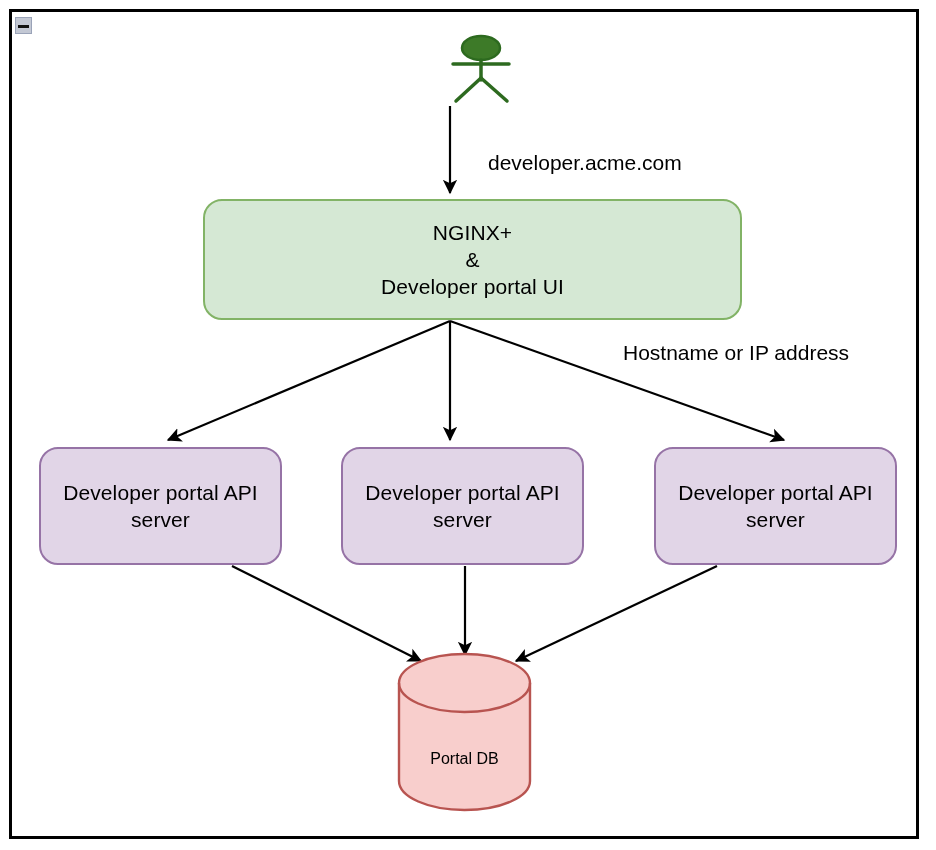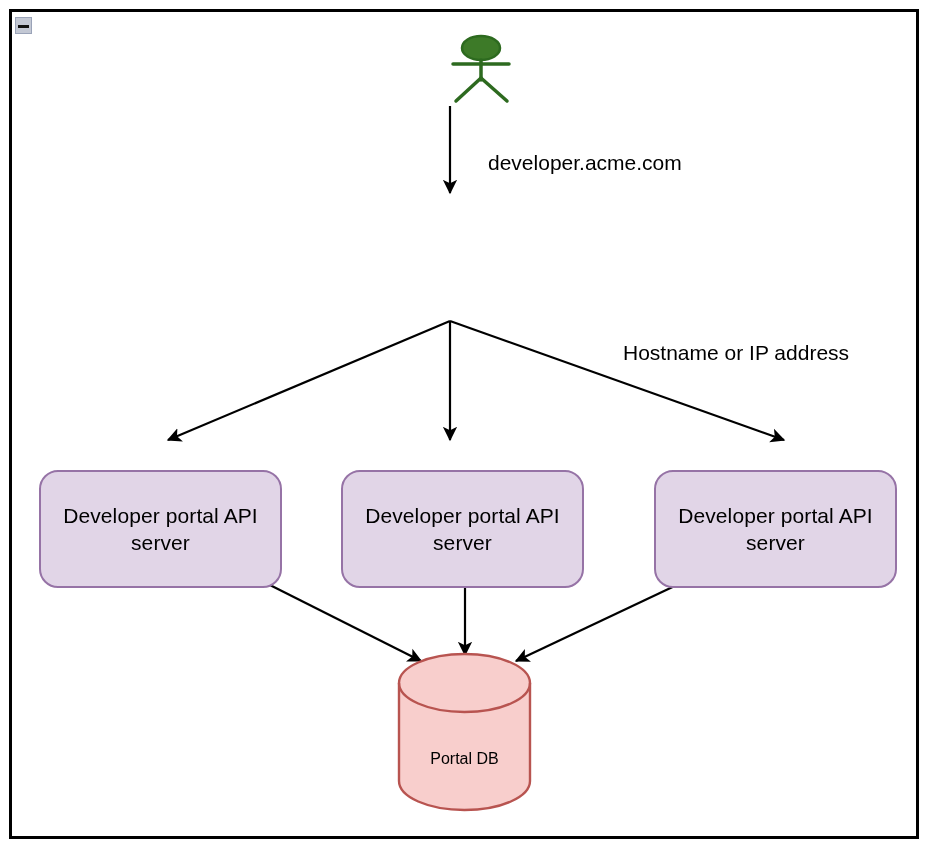--- a/index.html
+++ b/index.html
@@ -77,21 +77,20 @@
     color: #000000;
     letter-spacing: 0.1px;
   }
   .node-green {
     background: #d5e8d4;
     border-color: #82b366;
   }
   .node-purple {
     background: #e1d5e7;
     border-color: #9673a6;
-    margin-top: 23px;
   }
   .node .label { padding: 0 8px; }
 
   
   .edge-label {
     position: absolute;
     font-size: 21px;
     line-height: 25px;
     color: #000000;
     white-space: nowrap;
@@ -145,20 +144,25 @@
     <g>
       <path d="M 399 683
                L 399 781
                A 65.5 29 0 0 0 530 781
                L 530 683
                A 65.5 29 0 0 0 399 683 Z" fill="#f8cecc" stroke="#b85450" stroke-width="2.4"></path>
       <path d="M 399 683 A 65.5 29 0 0 0 530 683" fill="none" stroke="#b85450" stroke-width="2.4"></path>
     </g>
   </svg>
 
+  <div class="node node-green" style="left:203px; top:199px; width:539px; height:121px;">
+    <span class="label" style="white-space: pre-line;">NGINX+
+&amp;
+Developer portal UI</span>
+  </div>
 
   <div class="node node-purple" style="left:39px; top:447px; width:243px; height:118px;">
     <span class="label">Developer portal API server</span>
   </div>
 
   <div class="node node-purple" style="left:341px; top:447px; width:243px; height:118px;">
     <span class="label">Developer portal API server</span>
   </div>
 
   <div class="node node-purple" style="left:654px; top:447px; width:243px; height:118px;">

